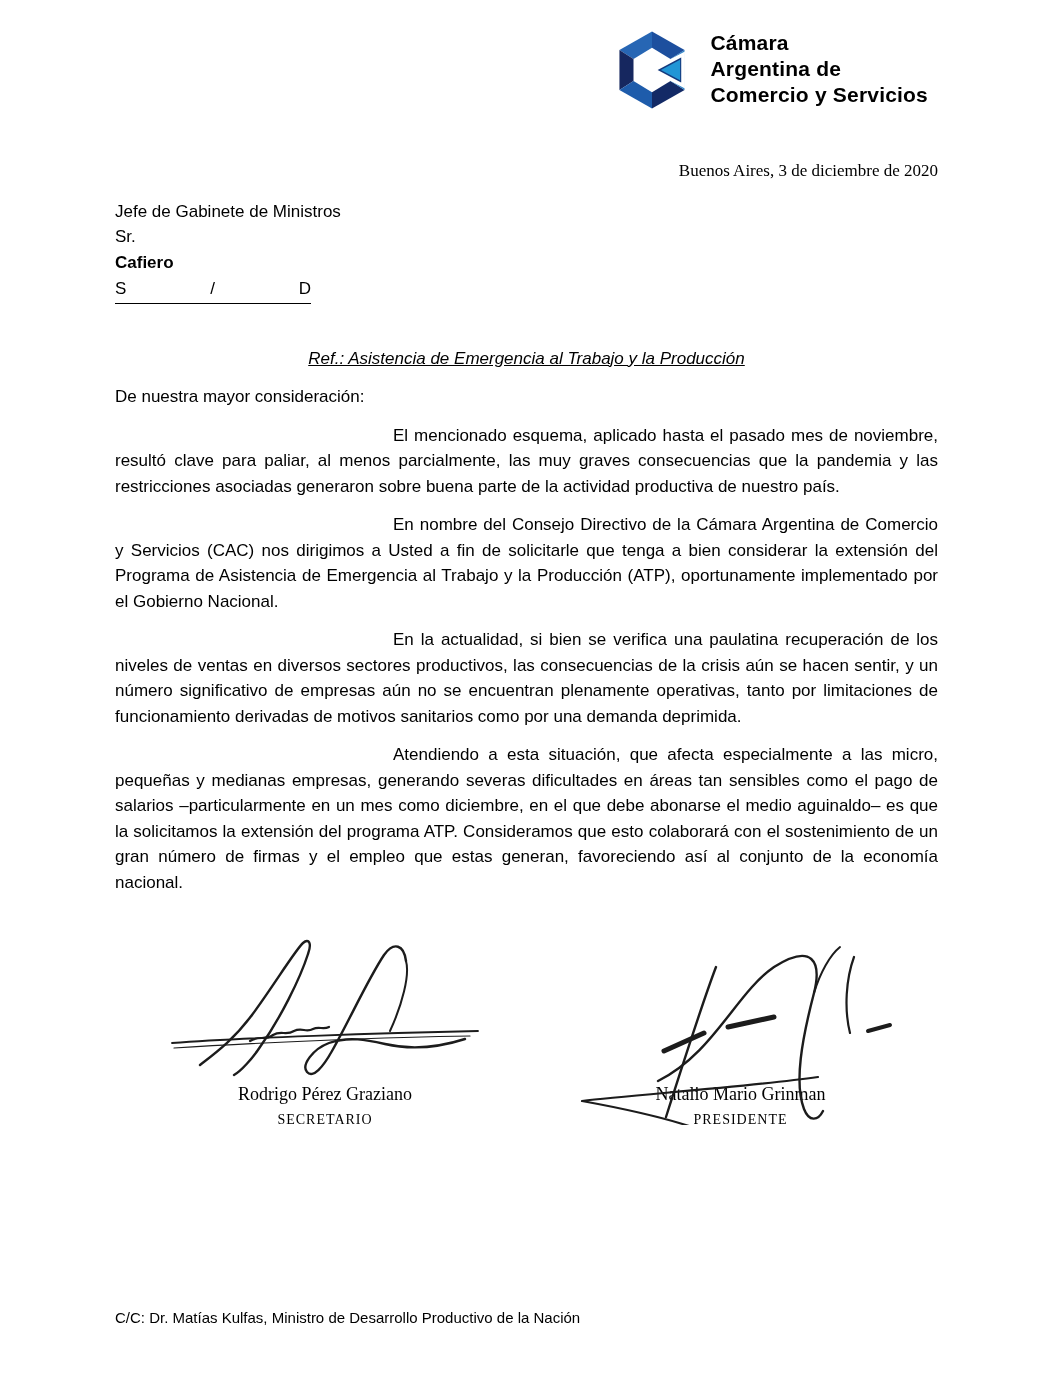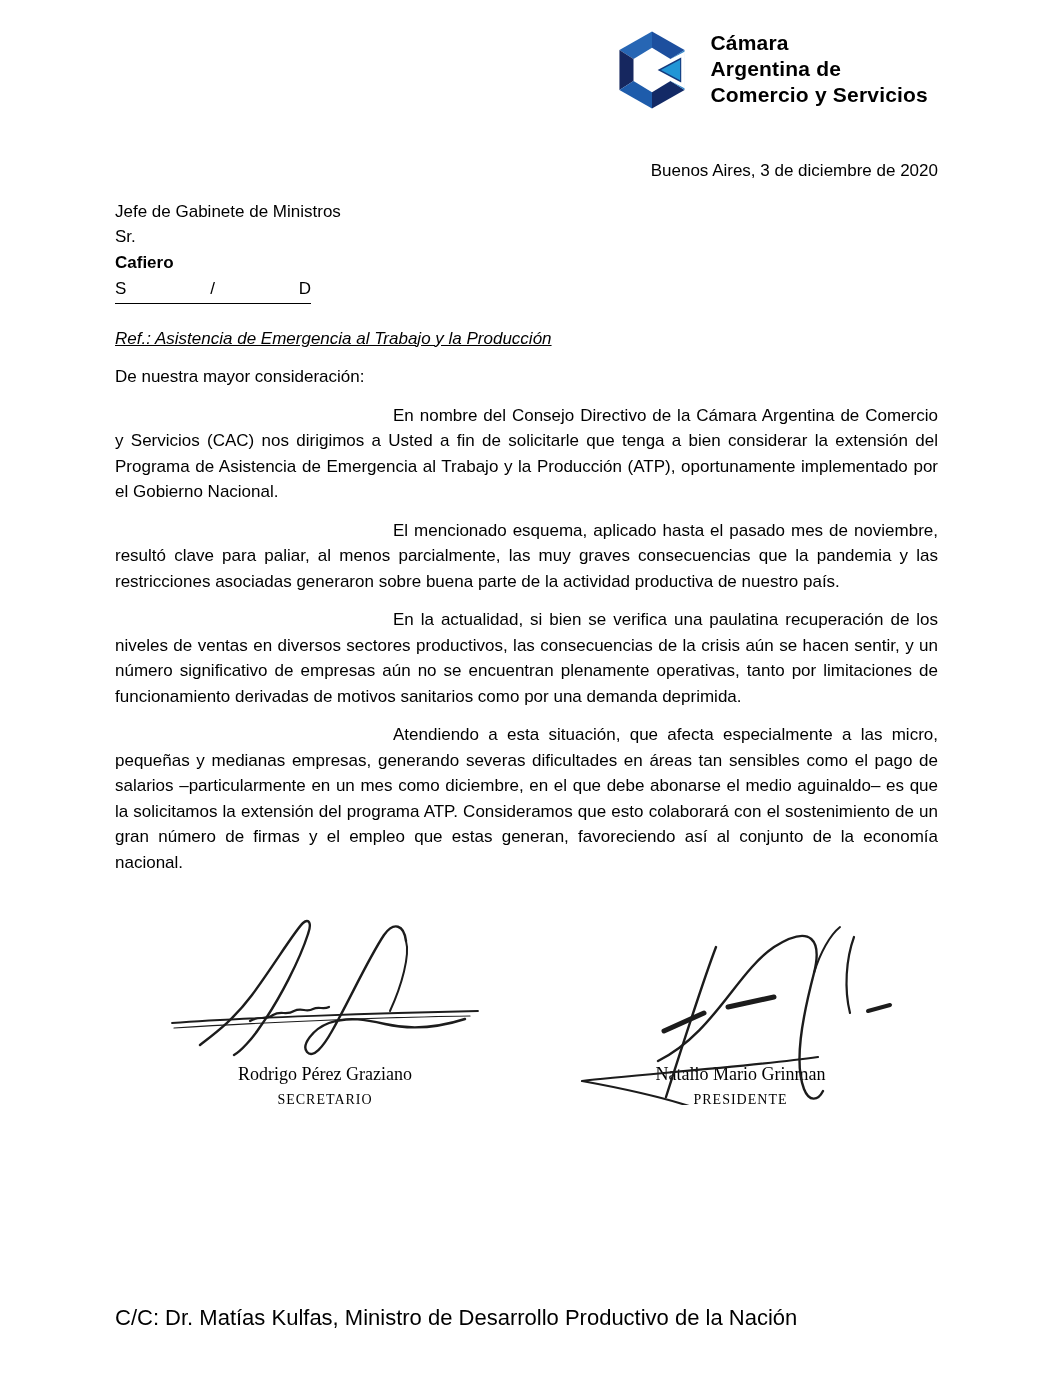--- a/index.html
+++ b/index.html
@@ -20,37 +20,37 @@
   
   .letterhead { display:flex; justify-content:flex-end; }
   .logo { display:flex; align-items:flex-start; gap:21px; margin-right:10px; }
   .logo svg { display:block; }
   .logo-text {
     font-weight:700; font-size:21px; line-height:26px; letter-spacing:0.2px;
     padding-top:2px;
   }
 
   
-  .dateline { margin-top:46px; text-align:right; }
+  .dateline { margin-top:46px; text-align:right;font-family:Liberation Serif, serif; }
 
   
   .recipient { margin-top:15px; }
   .b { font-weight:700; }
   .sd {
     display:flex; justify-content:space-between;
     width:196px;
     border-bottom:1.6px solid #000;
     padding-bottom:1px;
     margin-top:1px;
   }
 
   
   .ref {
-    margin-top:22px;
-    text-align:left;
+    margin-top:42px;
+    text-align:center;
     font-style:italic;
     text-decoration:underline;
   }
 
   .salutation { margin-top:13px; }
 
   
   .para {
     text-align:justify;
     text-indent:278px;
@@ -72,21 +72,21 @@
   .sig-name {
     font-family:"Liberation Serif", serif;
     font-size:18px; line-height:26px;
   }
   .sig-title {
     font-family:"Liberation Serif", serif;
     font-size:14px; line-height:26px; letter-spacing:1px;
   }
 
   
-  .footer { position:absolute; left:115px; top:1305px; font-size:22px; }
+  .footer { position:absolute; left:115px; top:1305px; font-size:15px; }
 </style>
 </head>
 <body>
 
 <div class="page">
   <div class="content">
 
     <header class="letterhead">
       <div class="logo">
         <svg width="74" height="84" viewBox="0 0 100 112" aria-hidden="true">
@@ -119,22 +119,22 @@
         <span>S</span>
         <span>/</span>
         <span>D</span>
       </div>
     </div>
 
     <div class="ref">Ref.: Asistencia de Emergencia al Trabajo y la Producción</div>
 
     <div class="salutation">De nuestra mayor consideración:</div>
 
+    <p class="para">El mencionado esquema, aplicado hasta el pasado mes de noviembre, resultó clave para paliar, al menos parcialmente, las muy graves consecuencias que la pandemia y las restricciones asociadas generaron sobre buena parte de la actividad productiva de nuestro país.</p>
     <p class="para">En nombre del Consejo Directivo de la Cámara Argentina de Comercio y Servicios (CAC) nos dirigimos a Usted a fin de solicitarle que tenga a bien considerar la extensión del Programa de Asistencia de Emergencia al Trabajo y la Producción (ATP), oportunamente implementado por el Gobierno Nacional.</p>
-    <p class="para">El mencionado esquema, aplicado hasta el pasado mes de noviembre, resultó clave para paliar, al menos parcialmente, las muy graves consecuencias que la pandemia y las restricciones asociadas generaron sobre buena parte de la actividad productiva de nuestro país.</p>
     <p class="para">En la actualidad, si bien se verifica una paulatina recuperación de los niveles de ventas en diversos sectores productivos, las consecuencias de la crisis aún se hacen sentir, y un número significativo de empresas aún no se encuentran plenamente operativas, tanto por limitaciones de funcionamiento derivadas de motivos sanitarios como por una demanda deprimida.</p>
     <p class="para">Atendiendo a esta situación, que afecta especialmente a las micro, pequeñas y medianas empresas, generando severas dificultades en áreas tan sensibles como el pago de salarios –particularmente en un mes como diciembre, en el que debe abonarse el medio aguinaldo– es que la solicitamos la extensión del programa ATP. Consideramos que esto colaborará con el sostenimiento de un gran número de firmas y el empleo que estas generan, favoreciendo así al conjunto de la economía nacional.</p>
 
     <div class="sig-row">
 
       <div class="sig-block left">
         <svg class="sig-draw" width="310" height="150" viewBox="0 0 310 150" aria-hidden="true">
           <g fill="none" stroke="#1c1c1c" stroke-linecap="round">
             <path d="M2,104 C70,99 210,94 308,92" stroke-width="1.8"></path>
             <path d="M4,109 C80,104 220,98 300,97" stroke-width="1.2"></path>

